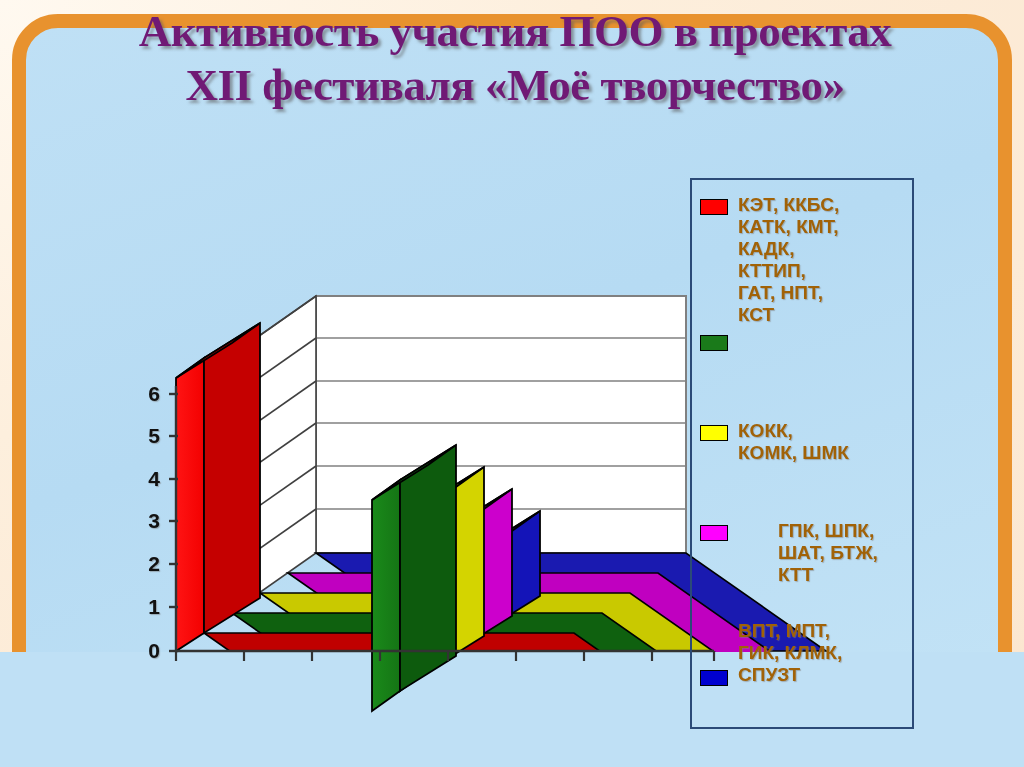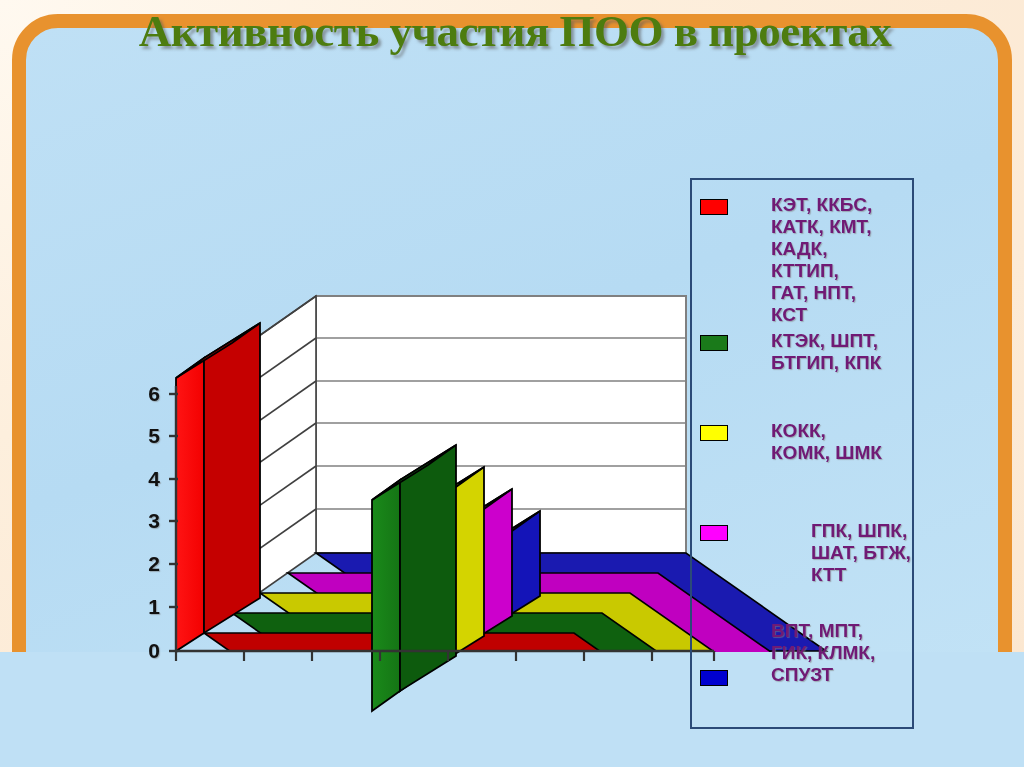--- a/index.html
+++ b/index.html
@@ -28,21 +28,21 @@
     background:linear-gradient(160deg,#bfe0f5 0%, #b6dbf3 45%, #c3e3f6 100%);
   }
   
   #title{
     position:absolute;left:40px;top:4px;width:950px;
     text-align:center;
     font-family:"Liberation Serif",serif;
     font-weight:bold;
     font-size:45px;
     line-height:54px;
-    color:#4d7c0f;
+    color:#701a75;
     letter-spacing:-0.5px;
     text-shadow:3px 3px 3px rgba(90,90,90,.55);
     z-index:40;
     pointer-events:none;
   }
   
   #plot{
     position:absolute;left:0;top:0;width:1024px;height:767px;
     z-index:10;
   }
@@ -64,36 +64,36 @@
   }
   .leg-row{
     position:absolute;left:8px;display:flex;align-items:flex-start;
   }
   .swatch{
     width:26px;height:14px;margin-top:5px;margin-right:10px;
     border:1px solid #000;flex:0 0 auto;
   }
   .leg-txt{
     font-family:"Liberation Sans",sans-serif;
-    font-weight:bold;font-size:19px;line-height:22px;color:#701a75;
+    font-weight:bold;font-size:19px;line-height:22px;color:#a16207;
     white-space:pre-line;
     text-shadow:1px 1px 1px rgba(130,130,130,.55);
-    margin-left:33px;
   }
 </style>
 </head>
 <body>
 
 <div id="slide">
 
   <div id="wash"></div>
   <div id="frame"></div>
 
   <div id="title">
     <div>Активность участия ПОО в проектах</div>
+    <div>XII фестиваля «Моё творчество»</div>
   </div>
 
   <div id="plot">
     <svg width="1024" height="767" viewBox="0 0 1024 767" xmlns="http://www.w3.org/2000/svg">
       <defs>
 
         <linearGradient id="gRedF" x1="0" y1="0" x2="1" y2="0">
           <stop offset="0%" stop-color="#ff1414"></stop>
             <stop offset="100%" stop-color="#f30000"></stop>
         </linearGradient>
@@ -234,22 +234,20 @@
       <span class="leg-txt">КЭТ, ККБС,
 КАТК, КМТ,
 КАДК,
 КТТИП,
 ГАТ, НПТ,
 КСТ</span>
     </div>
 
     <div class="leg-row" style="top:150px;">
       <span class="swatch" style="background:#1a7a1a;"></span>
-      <span class="leg-txt">КТЭК, ШПТ,
-БТГИП, КПК</span>
     </div>
 
     <div class="leg-row" style="top:240px;">
       <span class="swatch" style="background:#ffff00;"></span>
       <span class="leg-txt">КОКК,
 КОМК, ШМК</span>
     </div>
 
     <div class="leg-row" style="top:340px;gap:40px;">
       <span class="swatch" style="background:#ff00ff;"></span>

